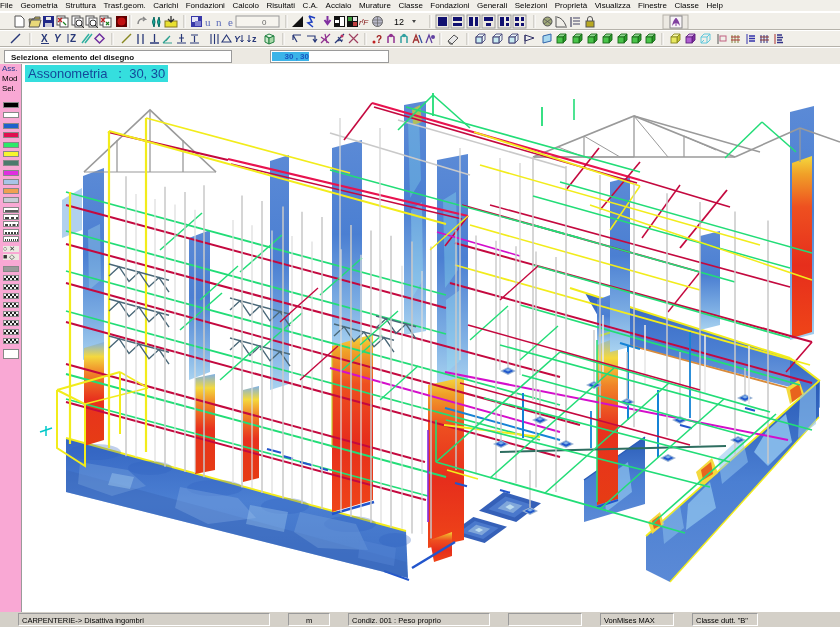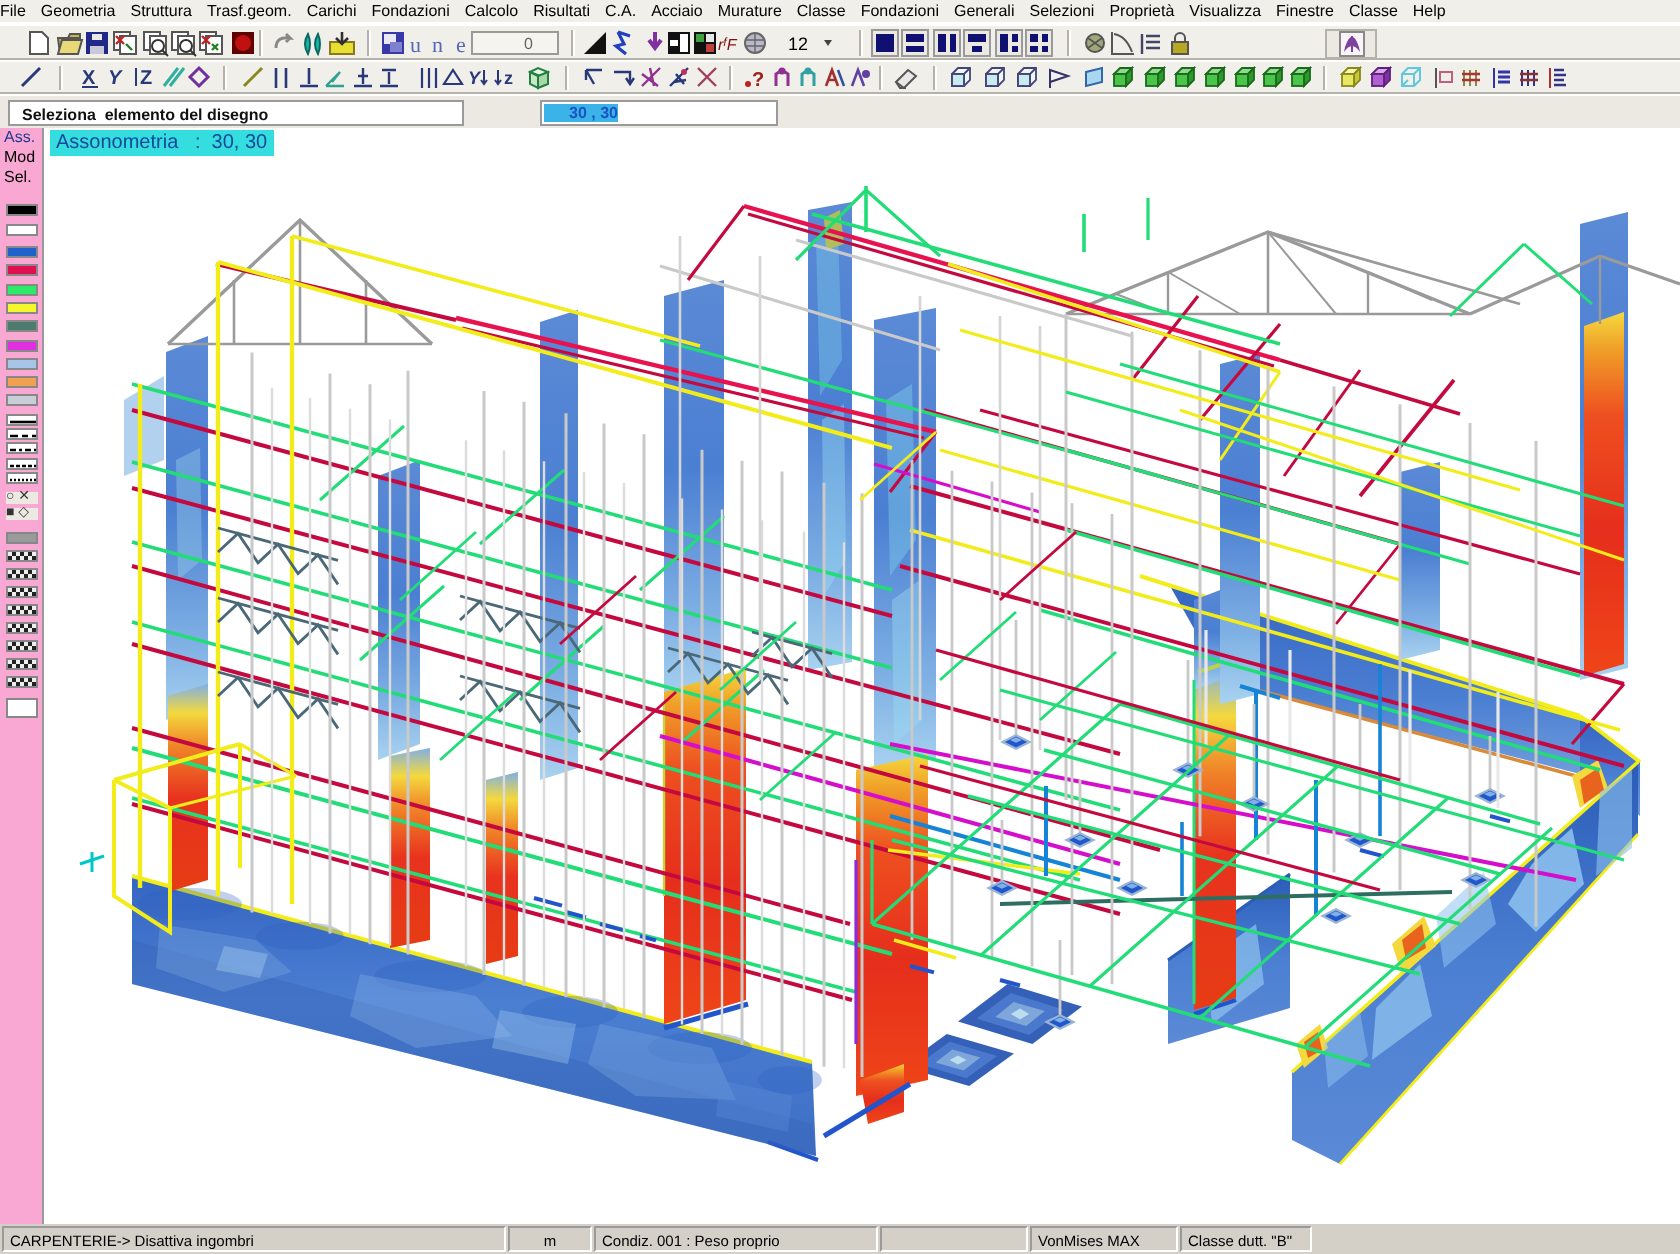--- a/index.html
+++ b/index.html
@@ -9,23 +9,23 @@
 .tb2 { height:17px; }
 .selbar { position:relative; height:17px; background:#ece9e2; border-top:1px solid #fff;font-weight:bold; }
 .selfield { position:absolute; left:4px; top:2px; width:228px; height:13px; background:#fff; border:1px solid #9a9a9a; font-size:8px; color:#111; padding:2px 0 0 6px; }
 .selinput { position:absolute; left:270px; top:2px; width:119px; height:13px; background:#fff; border:1px solid #9a9a9a; }
 .selhl { position:absolute; left:1px; top:1px; width:37px; height:9px; background:#3bb3e8; color:#1a55c0; font-size:8px; padding-top:0px; text-align:right; }
 .main { position:relative; width:840px; height:548px; background:#fff; }
 .sidebar { position:absolute; left:0; top:0; width:22px; height:548px; background:#f9a8d4; border-right:1px solid #9a9a9a; font-size:8px; }
 .sb-txt { color:#000; padding-left:2px; line-height:10px; }
 .sw { position:absolute; left:3px; width:16px; height:6px; border:1px solid #888; }
 .canvas { position:absolute; left:22px; top:0; width:818px; height:548px; background:#fff; }
-.axlabel { position:absolute; left:3px; top:1px; background:#35dede; color:#14489a; font-size:10px; padding:1px 3px 1px 3px; }
+.axlabel { position:absolute; left:3px; top:1px; background:#35dede; color:#14489a; font-size:13px; padding:1px 3px 1px 3px; }
 .statusbar { height:16px; background:#d4d0c8; display:flex; font-size:7.5px; color:#000; padding-top:1px; }
-.sbseg { border:1px solid; border-color:#9a9a9a #fff #fff #9a9a9a; height:13px; margin-left:1px; padding:2px 3px 0 3px; overflow:hidden; white-space:nowrap; }
+.sbseg { border:1px solid; border-color:#9a9a9a #fff #fff #9a9a9a; height:13px; margin-left:18px; padding:2px 3px 0 3px; overflow:hidden; white-space:nowrap; }
 svg { display:block; }
 </style></head>
 <body>
 <div class="menubar">
     <span class="mi">File</span>
     <span class="mi">Geometria</span>
     <span class="mi">Struttura</span>
     <span class="mi">Trasf.geom.</span>
     <span class="mi">Carichi</span>
     <span class="mi">Fondazioni</span>

